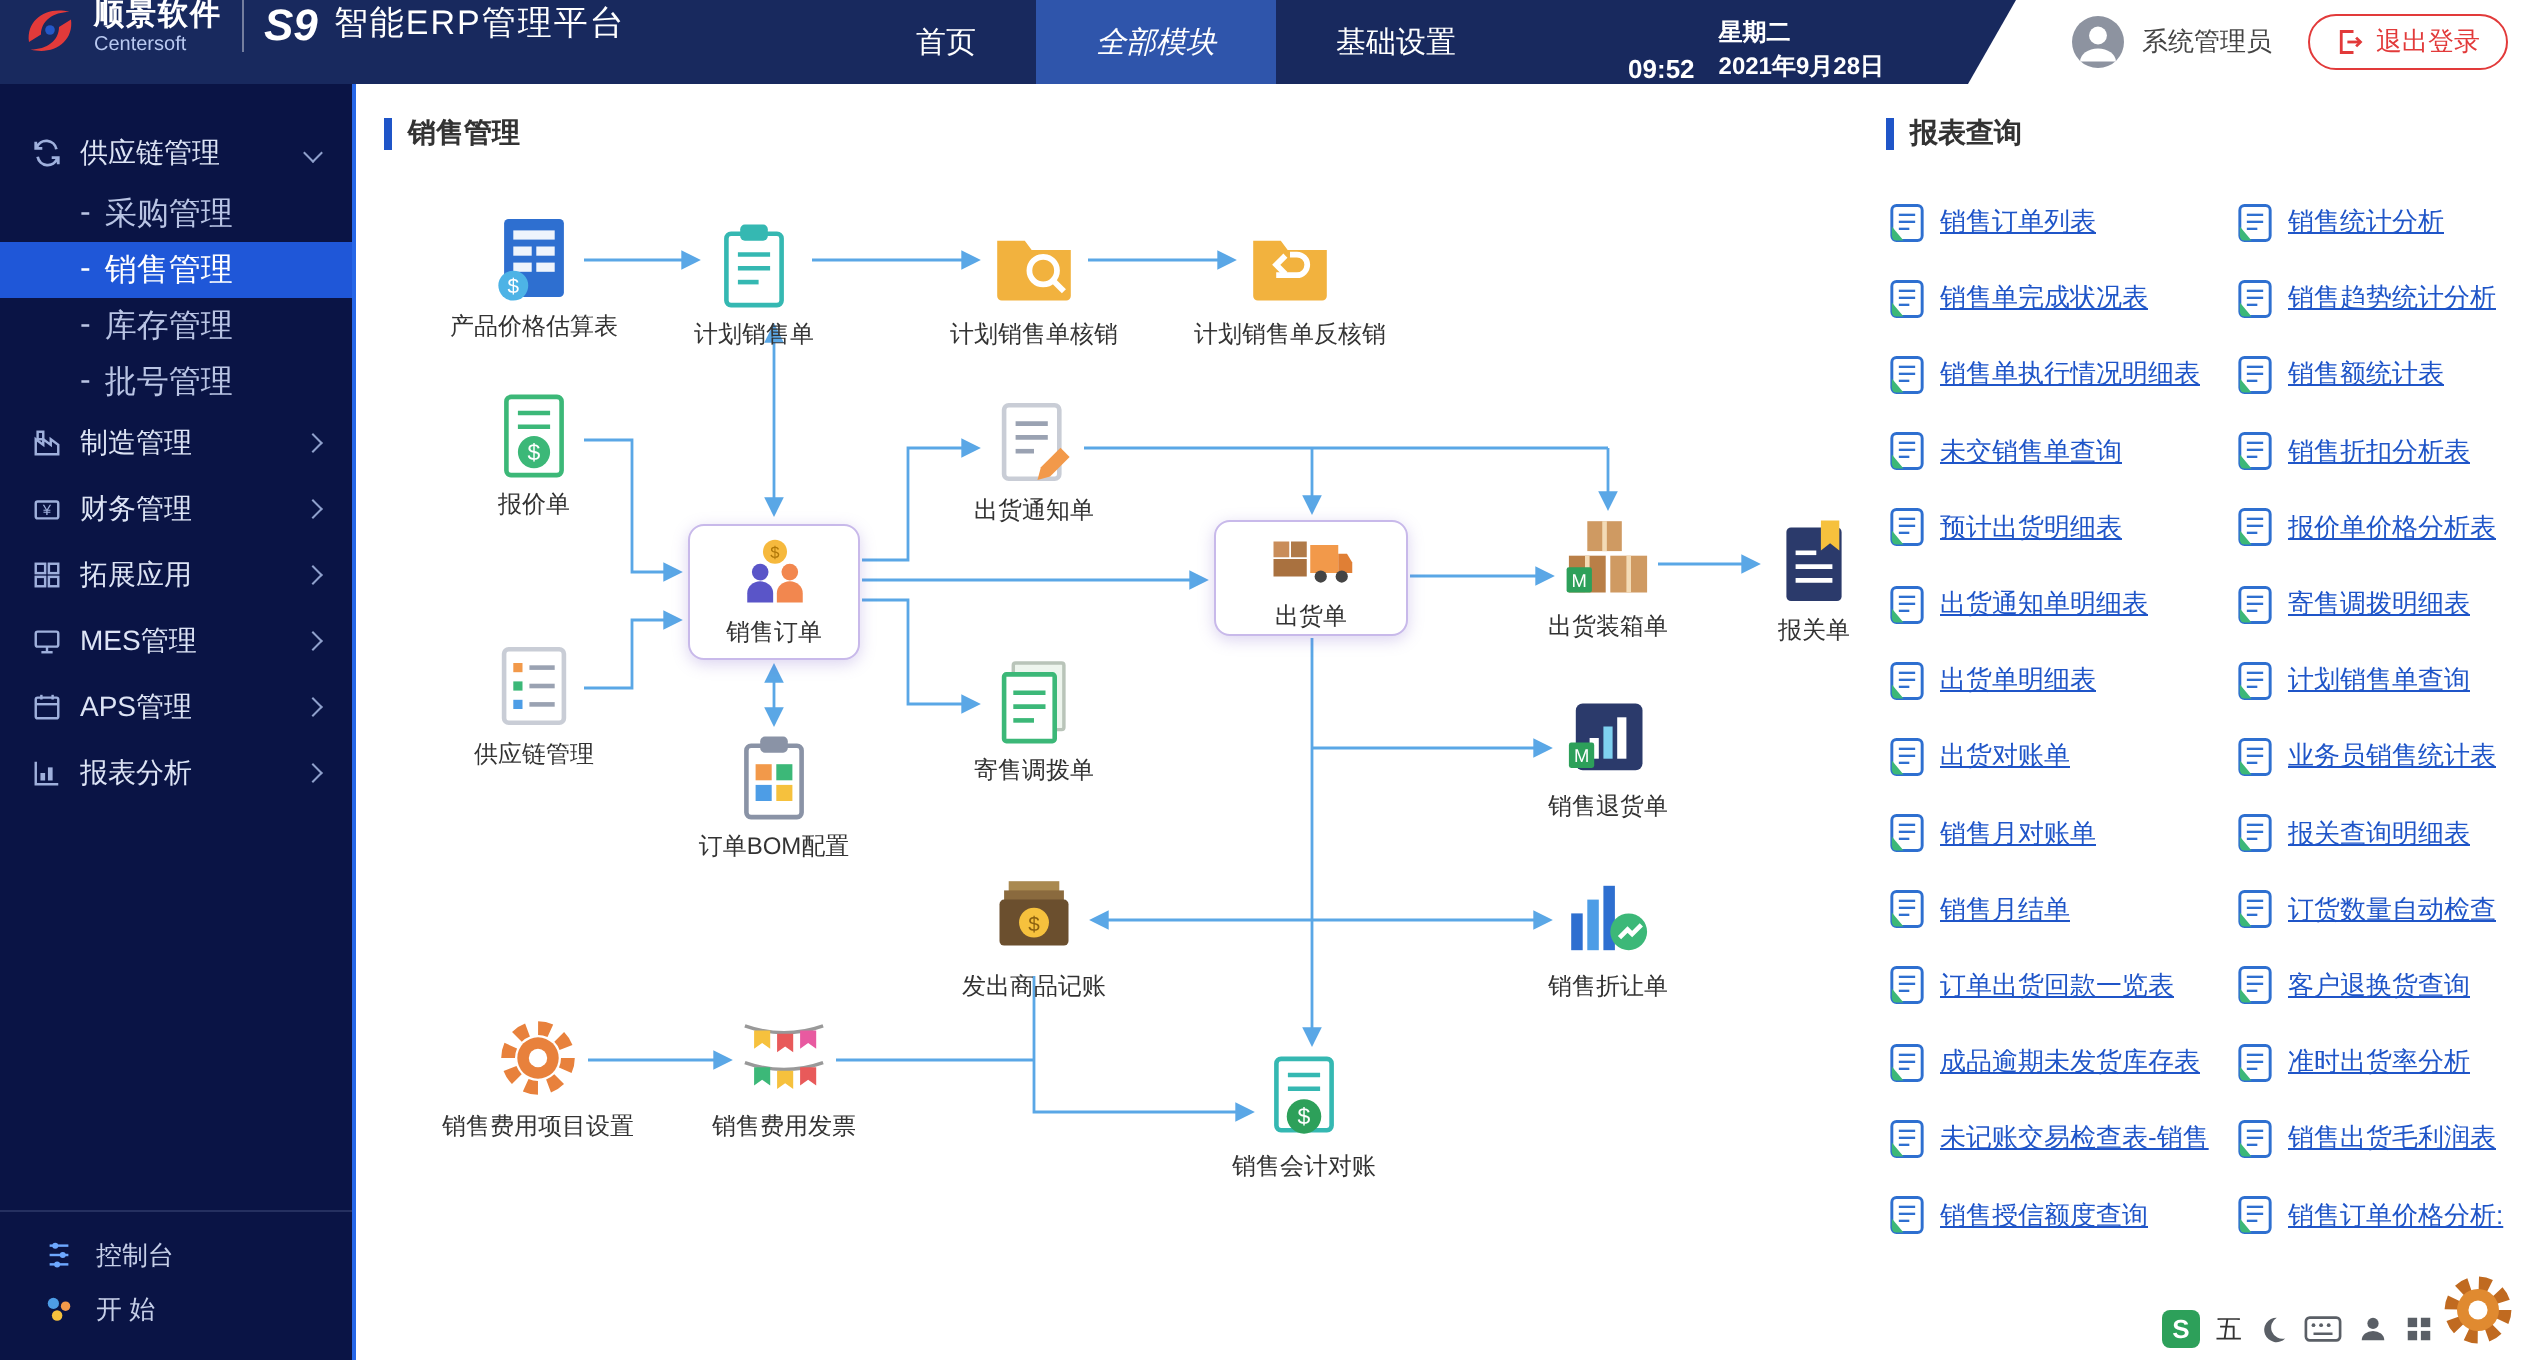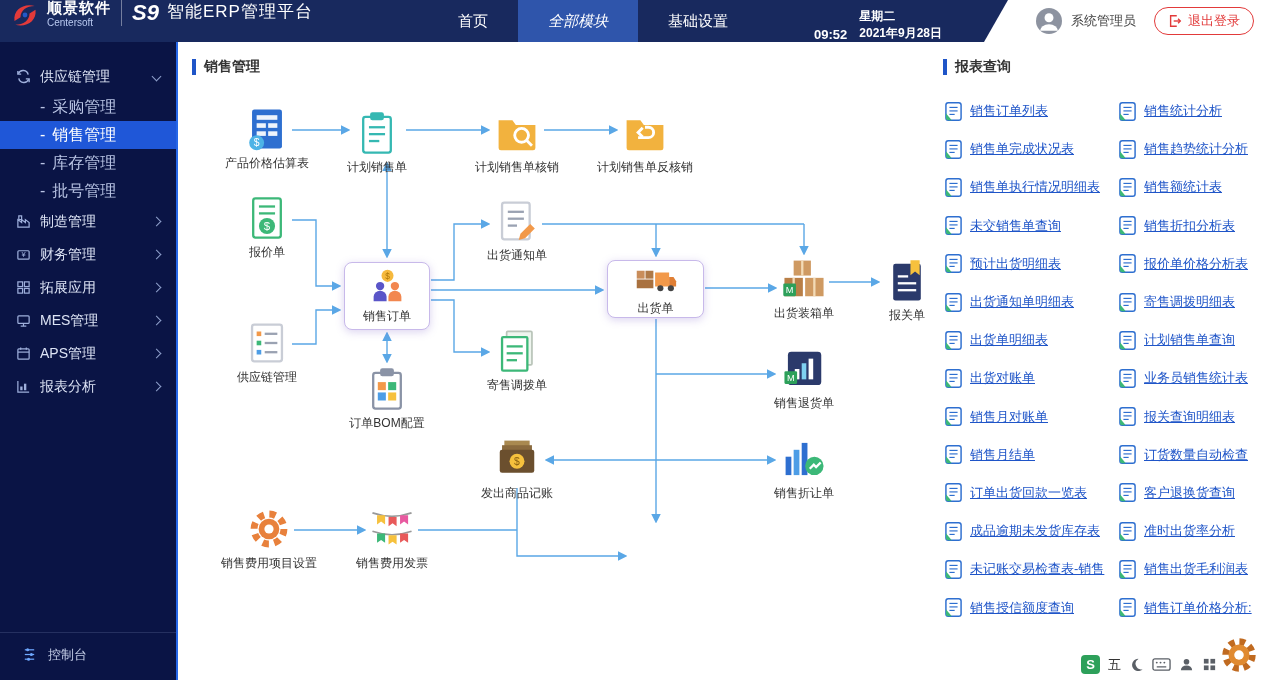--- a/index.html
+++ b/index.html
@@ -433,20 +433,26 @@
         <span class="sb-lbl">报表分析</span>
         <span class="chev"></span>
       </div>
     </div>
     <div class="sb-footer">
       <div class="sb-foot-row">
         <svg class="sbi" viewBox="0 0 16 16">
             <use href="#s-sb-console"></use>
           </svg>
         <span>控制台</span>
+      </div>
+      <div class="sb-foot-row">
+        <svg class="sbi" viewBox="0 0 16 16">
+            <use href="#s-sb-start"></use>
+          </svg>
+        <span>开 始</span>
       </div>
     </div>
   </aside>
 
   <main class="main">
     <div class="sec-title flow">
       <span class="sec-bar"></span>
       <span>销售管理</span>
     </div>
 
@@ -583,20 +589,26 @@
           <use href="#s-gear"></use>
         </svg>
       <div class="flbl">销售费用项目设置</div>
     </div>
     <div class="fnode" style="left:154px;top:464px">
       <svg class="fi" viewBox="0 0 40 40">
           <use href="#s-flags"></use>
         </svg>
       <div class="flbl">销售费用发票</div>
     </div>
+    <div class="fnode" style="left:414px;top:484px">
+      <svg class="fi" viewBox="0 0 40 40">
+          <use href="#s-doc-calc"></use>
+        </svg>
+      <div class="flbl">销售会计对账</div>
+    </div>
 
     <div class="reports">
       <div class="sec-title">
         <span class="sec-bar"></span>
         <span>报表查询</span>
       </div>
       <div class="rp-cols">
         <div class="rp-col">
 
             <div class="rp-row">

